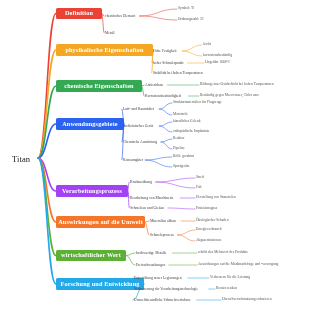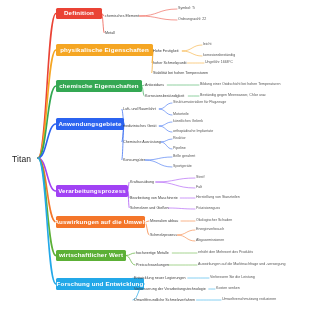--- a/index.html
+++ b/index.html
@@ -12,20 +12,21 @@
     height: 309px;
     position: relative;
     overflow: hidden;
     font-family: "Liberation Sans", sans-serif;
   }
   #canvas {
     position: absolute;
     inset: 0;
     width: 310px;
     height: 309px;
+    font-family: Liberation Serif, serif;
   }
   svg.links {
     position: absolute;
     left: 0;
     top: 0;
     width: 310px;
     height: 309px;
     pointer-events: none;
   }
   .node {

